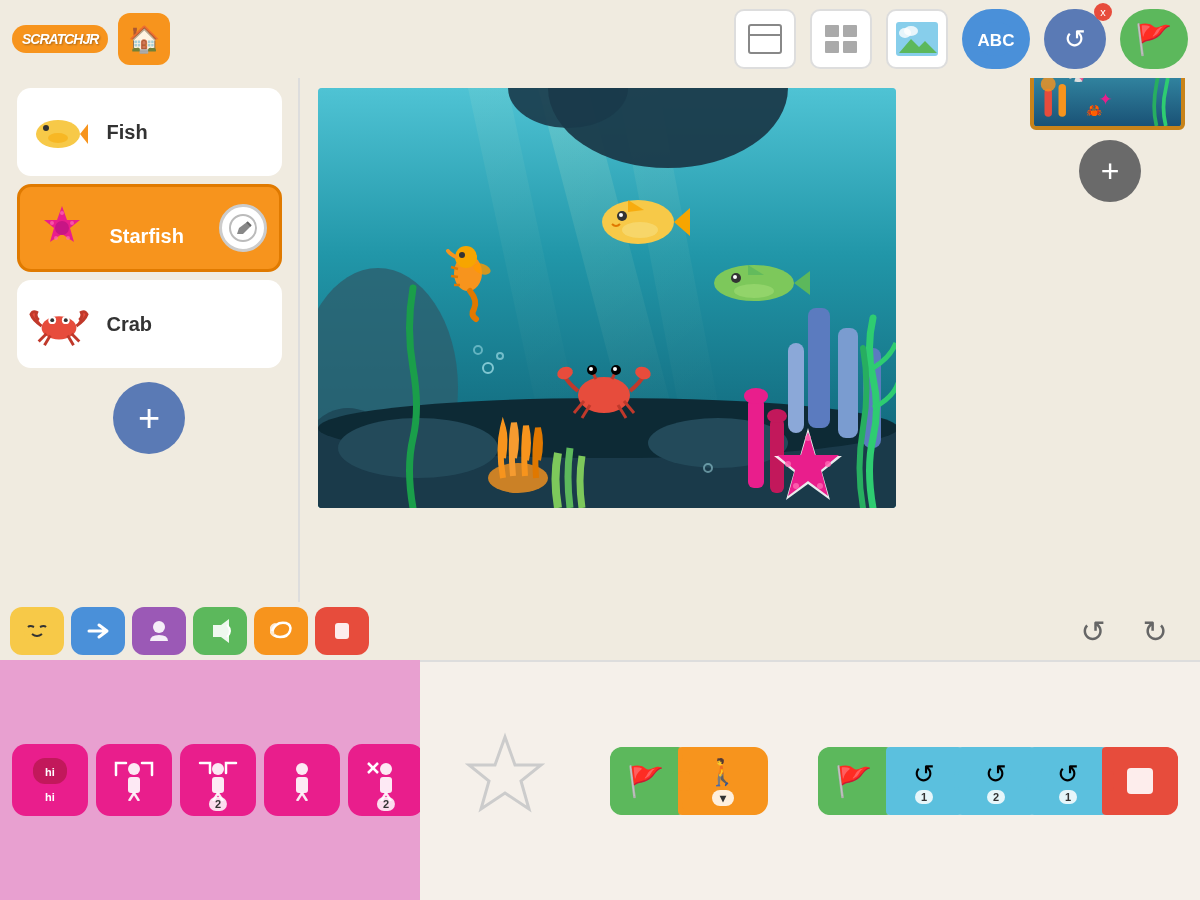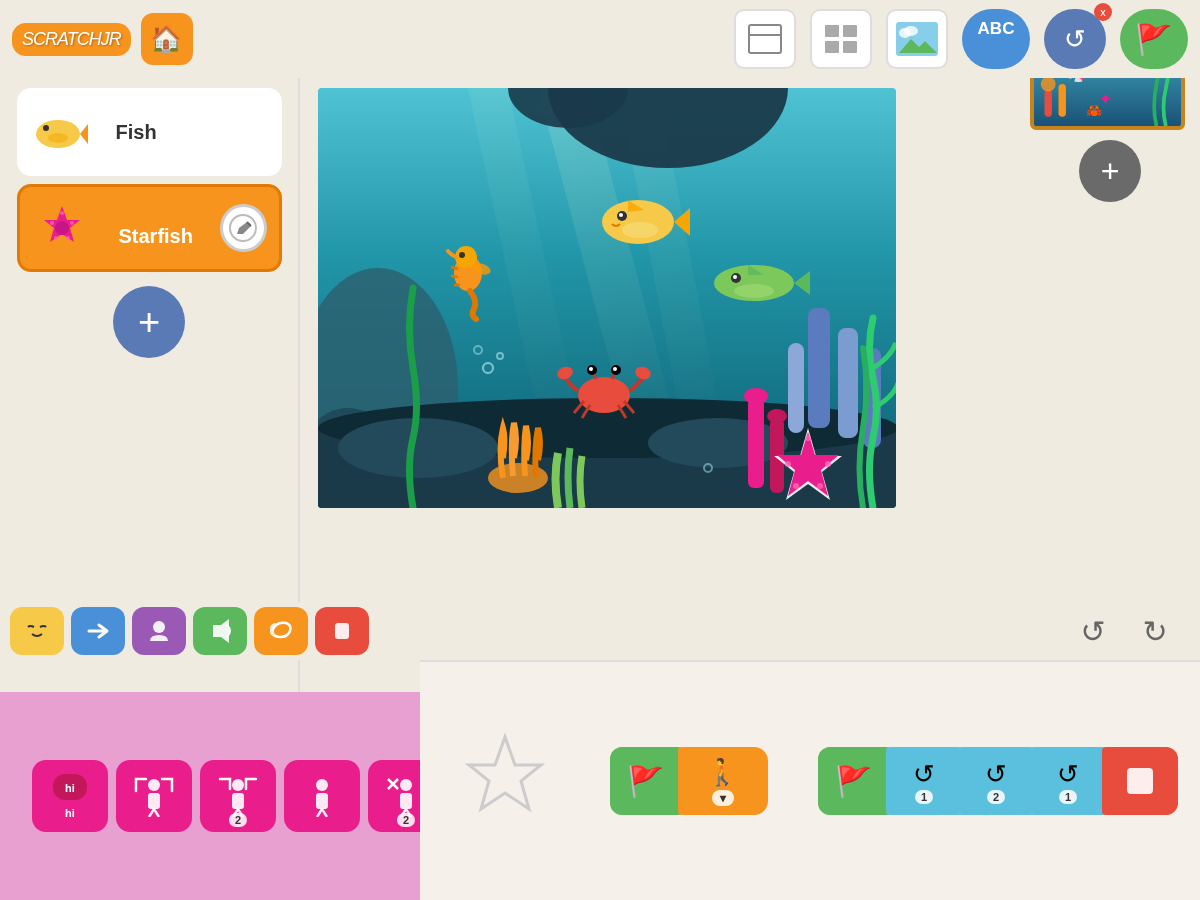--- a/index.html
+++ b/index.html
@@ -27,22 +27,22 @@
 
     .scratch-logo {
       background: #f7941d;
       border-radius: 14px;
       padding: 6px 10px;
       display: flex;
       align-items: center;
       gap: 3px;
     }
     .scratch-logo-text {
-      font-size: 18px;
-      font-weight: 400;
+      font-size: 14px;
+      font-weight: 700;
       color: white;
       font-style: italic;
       letter-spacing: -1px;
       text-shadow: 1px 1px 2px rgba(0,0,0,0.3);
     }
 
     .home-btn {
       width: 52px; height: 52px;
       background: #f7941d;
       border-radius: 12px;
@@ -66,21 +66,21 @@
       border: 2px solid #ddd;
       display: flex; align-items: center; justify-content: center;
       cursor: pointer;
       font-size: 22px;
     }
 
     .toolbar-abc {
       width: 68px; height: 60px;
       background: #4a90d9;
       border-radius: 30px;
-      display: flex; justify-content: center;
+      display: flex; align-items: center; justify-content: center;
       color: white; font-size: 18px; font-weight: bold;
       cursor: pointer;
     }
 
     .toolbar-undo {
       width: 62px; height: 60px;
       background: #5a7ab5;
       border-radius: 30px;
       display: flex; align-items: center; justify-content: center;
       cursor: pointer;
@@ -159,21 +159,21 @@
       overflow-y: auto;
     }
 
     .sprite-item {
       width: 265px;
       height: 88px;
       background: white;
       border-radius: 14px;
       display: flex;
       align-items: center;
-      gap: 27px;
+      gap: 18px;
       padding: 8px 12px;
       cursor: pointer;
       position: relative;
     }
     .sprite-item.selected {
       background: #f7941d;
       border: 3px solid #e07a00;
     }
     .sprite-icon {
       width: 60px; height: 60px;
@@ -391,20 +391,43 @@
     <div class="sprite-edit-btn">
       <svg width="28" height="28" viewBox="0 0 28 28">
         <circle cx="14" cy="14" r="13" fill="white" stroke="#bbb" stroke-width="2"></circle>
         <path d="M8 20 L10 14 L18 8 L22 12 L14 20 Z" fill="#888"></path>
         <line x1="18" y1="8" x2="22" y2="12" stroke="#666" stroke-width="2"></line>
       </svg>
     </div>
   </div>
 
 
+  <div class="sprite-item">
+    <div class="sprite-icon">
+      <svg width="62" height="52" viewBox="0 0 62 52">
+
+        <ellipse cx="31" cy="30" rx="18" ry="12" fill="#e74c3c"></ellipse>
+
+        <circle cx="24" cy="22" r="4" fill="white"></circle>
+        <circle cx="38" cy="22" r="4" fill="white"></circle>
+        <circle cx="24" cy="22" r="2" fill="#333"></circle>
+        <circle cx="38" cy="22" r="2" fill="#333"></circle>
+
+        <path d="M13 28 Q4 22 2 16 Q4 12 8 14 Q6 18 10 22" stroke="#c0392b" stroke-width="3" fill="#e74c3c"></path>
+
+        <path d="M49 28 Q58 22 60 16 Q58 12 54 14 Q56 18 52 22" stroke="#c0392b" stroke-width="3" fill="#e74c3c"></path>
+
+        <line x1="18" y1="36" x2="10" y2="44" stroke="#c0392b" stroke-width="3"></line>
+        <line x1="22" y1="38" x2="16" y2="48" stroke="#c0392b" stroke-width="3"></line>
+        <line x1="40" y1="38" x2="46" y2="48" stroke="#c0392b" stroke-width="3"></line>
+        <line x1="44" y1="36" x2="52" y2="44" stroke="#c0392b" stroke-width="3"></line>
+      </svg>
+    </div>
+    <span class="sprite-name">Crab</span>
+  </div>
 
   <div class="add-sprite-btn">
     <span style="font-size:38px;line-height:1;color:white;">+</span>
   </div>
 </div>
 
 <div class="stage-area">
   <div class="stage-canvas">
     <svg width="578" height="420" viewBox="0 0 578 420" xmlns="http://www.w3.org/2000/svg">
       <defs>
@@ -575,21 +598,21 @@
       <path d="M4 10 Q6 6 10 6 Q8 10 8 14 Q8 18 10 20 Q6 20 4 16 Z" fill="white" opacity="0.8"></path>
     </svg>
   </div>
   <div class="cat-btn red">
     <svg width="30" height="28" viewBox="0 0 30 28">
       <rect x="8" y="6" width="14" height="16" rx="3" fill="white" opacity="0.9"></rect>
     </svg>
   </div>
 </div>
 
-<div style="position:absolute; bottom:0; left:0; width:420px; height:208px; background:#e8a0d0; display:flex; align-items:center; padding:8px 32px; gap:8px; overflow-x:auto;">
+<div style="position:absolute; bottom:0; left:0; width:420px; height:240px; background:#e8a0d0; display:flex; align-items:center; padding:8px 12px; gap:8px; overflow-x:auto;">
 
   <div style="height:72px;min-width:76px;background:#e91e8c;border-radius:14px;display:flex;flex-direction:column;align-items:center;justify-content:center;cursor:grab;padding:6px;position:relative;">
     <svg width="36" height="32" viewBox="0 0 36 32">
       <rect x="1" y="1" width="34" height="26" rx="12" fill="#c2185b"></rect>
       <text x="18" y="19" text-anchor="middle" font-size="11" fill="white" font-family="Arial" font-weight="bold">hi</text>
     </svg>
     <span style="color:white;font-size:11px;font-weight:bold;margin-top:2px;">hi</span>
   </div>
 
   <div style="height:72px;min-width:76px;background:#e91e8c;border-radius:14px;display:flex;flex-direction:column;align-items:center;justify-content:center;cursor:grab;padding:6px;position:relative;">

